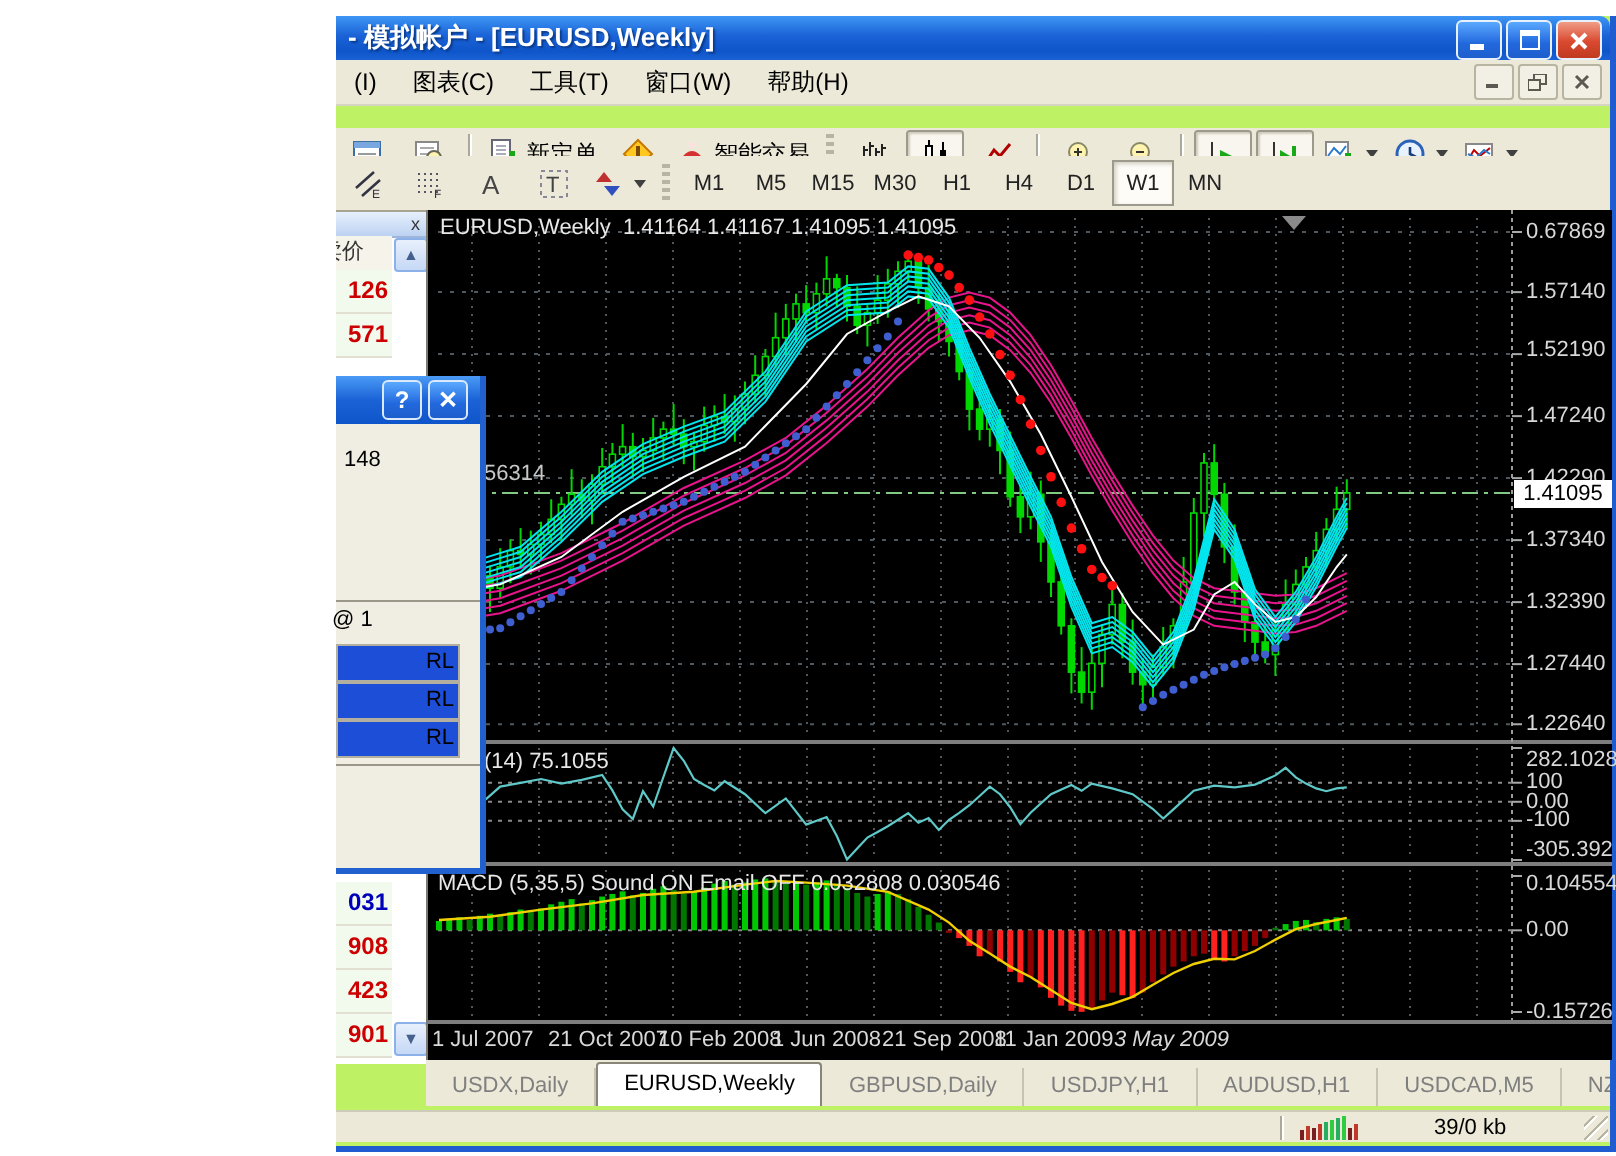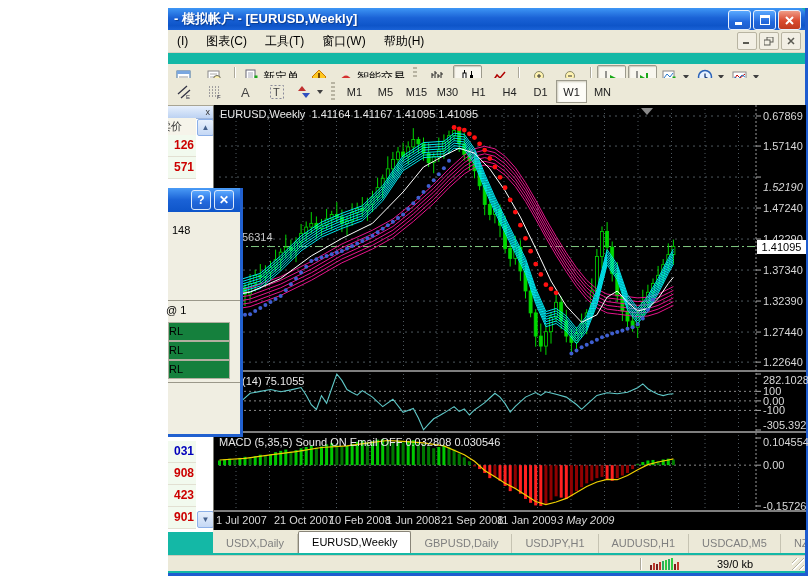--- a/index.html
+++ b/index.html
@@ -1,19 +1,19 @@
 <!DOCTYPE html>
 <html><head>
 <meta charset="utf-8">
 <style>
   html,body{margin:0;padding:0;background:#fff;}
   .screen{position:relative;width:808px;height:578px;background:#fff;overflow:hidden;
           font-family:"Liberation Sans",sans-serif;font-size:11px;}
   
-  .app{position:absolute;left:168px;top:8px;width:637px;height:565px;background:#14b8a6;
+  .app{position:absolute;left:168px;top:8px;width:637px;height:565px;background:#bef264;
        border-right:3px solid #1E5CD0;border-bottom:3px solid #1E5CD0;}
   .titlebar{position:absolute;left:0;top:0;width:100%;height:22px;
       background:linear-gradient(180deg,#3E96F5 0%,#1A62D6 45%,#0E55C9 80%,#1A62D6 100%);
       color:#fff;font-weight:bold;font-size:13px;line-height:22px;padding-left:6px;box-sizing:border-box;
       text-shadow:1px 1px 1px #0A3B8C;border-top-right-radius:5px;}
   .winbtns{position:absolute;right:4px;top:2px;display:flex;gap:2px;}
   .wb{width:21px;height:18px;border-radius:3px;border:1px solid #E8F0FC;display:flex;align-items:center;justify-content:center;
       background:linear-gradient(180deg,#5AA9FF 0%,#2268DD 60%,#1E5ECC 100%);}
   .wb.close{background:linear-gradient(180deg,#F09C86 0%,#D9492F 55%,#C03A20 100%);}
   .menubar{position:absolute;left:0;top:22px;width:100%;height:22px;background:#ECE9D8;
@@ -78,22 +78,22 @@
   
   .dlg{position:absolute;left:168px;top:188px;width:72px;height:246px;z-index:20;
       border-right:3px solid #2160CF;border-bottom:3px solid #2160CF;background:#F0EEE2;}
   .dlg-title{position:absolute;left:0;top:0;width:100%;height:24px;
       background:linear-gradient(180deg,#4A9BF6 0%,#1A62D6 50%,#0E55C9 100%);display:flex;justify-content:flex-end;
       align-items:center;gap:3px;padding-right:6px;box-sizing:border-box;}
   .db{width:18px;height:18px;border-radius:3px;border:1px solid #DCE9FB;color:#fff;font-weight:bold;font-size:12px;
       background:linear-gradient(180deg,#5AA9FF 0%,#2268DD 60%,#1E5ECC 100%);display:flex;align-items:center;justify-content:center;}
   .dlg-body{position:absolute;left:0;top:24px;width:100%;height:222px;background:#F0EEE2;color:#000;}
   .dlg-line{position:absolute;left:0;width:100%;height:1px;background:#9B988A;}
-  .dlg-cell{position:absolute;left:0;width:58px;height:17px;background:#15803d;border:1px solid #B2AFA0;
-      line-height:17px;text-align:left;padding-right:2px;font-size:11px;}
+  .dlg-cell{position:absolute;left:0;width:58px;height:17px;background:#1d4ed8;border:1px solid #B2AFA0;
+      line-height:17px;text-align:right;padding-right:2px;font-size:11px;}
 </style>
 </head>
 <body>
 
 <div class="screen">
   <div class="app">
 
     <div class="titlebar">
       <span>- 模拟帐户 - [EURUSD,Weekly]</span>
       <span class="winbtns">
@@ -782,21 +782,21 @@
       <div class="ov" style="left:6px;top:3px">
         <span>EURUSD,Weekly</span>&nbsp;&nbsp;<span>1.41164 1.41167 1.41095 1.41095</span></div>
       <div class="ov" style="left:28px;top:126px;color:#C8C8C8">56314</div>
       <div class="ov" style="left:28px;top:270px">(14) 75.1055</div>
       <div class="ov" style="left:5px;top:331px">MACD (5,35,5) Sound ON Email OFF 0.032808 0.030546</div>
       <div class="shift-mark"></div>
       <div class="price-tag" style="top: 134.544px;">1.41095</div>
       <div id="chart-labels">
           <div class="axis-lab" style="top: 5px;">0.67869</div>
           <div class="axis-lab" style="top: 35.0605px;">1.57140</div>
-          <div class="axis-lab" style="top: 76px; font-style: italic;">1.52190</div>
+          <div class="axis-lab" style="top: 64px;">1.52190</div>
           <div class="axis-lab" style="top: 97.0602px;">1.47240</div>
           <div class="axis-lab" style="top: 128.06px;">1.42290</div>
           <div class="axis-lab" style="top: 159.06px;">1.37340</div>
           <div class="axis-lab" style="top: 190.06px;">1.32390</div>
           <div class="axis-lab" style="top: 221.06px;">1.27440</div>
           <div class="axis-lab" style="top: 251.12px;">1.22640</div>
           <div class="axis-lab" style="top: 269px;">282.1028</div>
           <div class="axis-lab" style="top: 280.358px;">100</div>
           <div class="axis-lab" style="top: 289.89px;">0.00</div>
           <div class="axis-lab" style="top: 299.422px;">-100</div>

